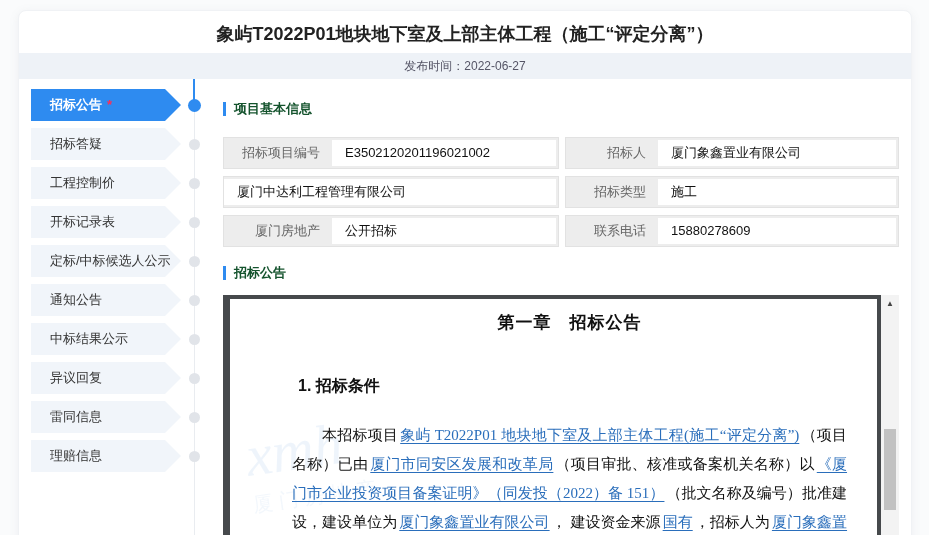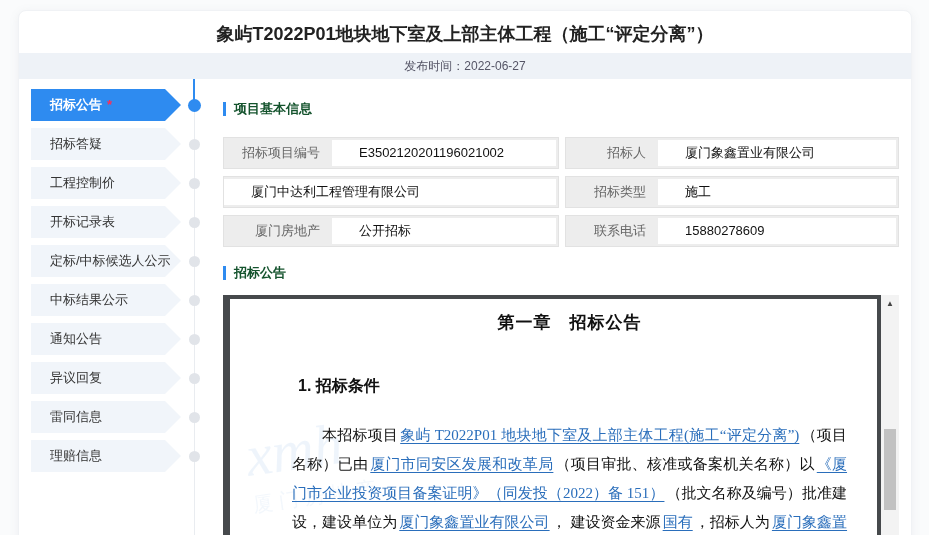--- a/index.html
+++ b/index.html
@@ -42,21 +42,21 @@
   .section-hd .txt { font-size:13px; font-weight:bold; color:#14532d; }
 
   .info-grid { display:grid; grid-template-columns:336px 1fr; column-gap:6px; row-gap:7px;
                margin-top:20px; }
   .pair { display:flex; height:32px; background:#ededed; border:1px solid #e2e2e2; }
   .pair .lbl { flex:none; font-size:13px; color:#666; text-align:right;
                padding-right:12px; line-height:30px; }
   .pair.w1 .lbl { width:108px; }
   .pair.w2 .lbl { width:92px; }
   .pair .val { flex:1; background:#fff; margin:2px 2px 2px 0; line-height:26px;
-               padding-left:27px; font-size:13px; color:#111; white-space:nowrap; overflow:hidden; }
+               padding-left:13px; font-size:13px; color:#111; white-space:nowrap; overflow:hidden; }
 
   .ann-hd { margin-top:18px; }
 
   
   .doc-viewer { margin-top:14px; height:300px; display:flex; }
   .doc-edge { width:7px; background:#46494c; flex:none; }
   .doc-page { flex:1; background:#fff; border-top:4px solid #46494c;
               position:relative; overflow:hidden;
               font-family:"Liberation Serif","DejaVu Serif",serif; color:#111; }
   .doc-inner { padding:12px 30px 20px 62px; position:relative; z-index:1; }
@@ -90,22 +90,22 @@
   <div class="pub-bar"><span>发布时间：</span><span>2022-06-27</span></div>
 
   <div class="body-row">
 
     <div class="sidebar">
       <div class="side-item active"><span>招标公告</span><span class="req-mark">*</span></div>
       <div class="side-item"><span>招标答疑</span></div>
       <div class="side-item"><span>工程控制价</span></div>
       <div class="side-item"><span>开标记录表</span></div>
       <div class="side-item"><span>定标/中标候选人公示</span></div>
+      <div class="side-item"><span>通知公告</span></div>
       <div class="side-item"><span>中标结果公示</span></div>
-      <div class="side-item"><span>通知公告</span></div>
       <div class="side-item"><span>异议回复</span></div>
       <div class="side-item"><span>雷同信息</span></div>
       <div class="side-item"><span>理赔信息</span></div>
     </div>
 
     <div class="timeline">
       <div class="tl-line"></div>
       <div class="tl-blue"></div>
       <div class="dot-slot">
           <span class="dot active"></span>

